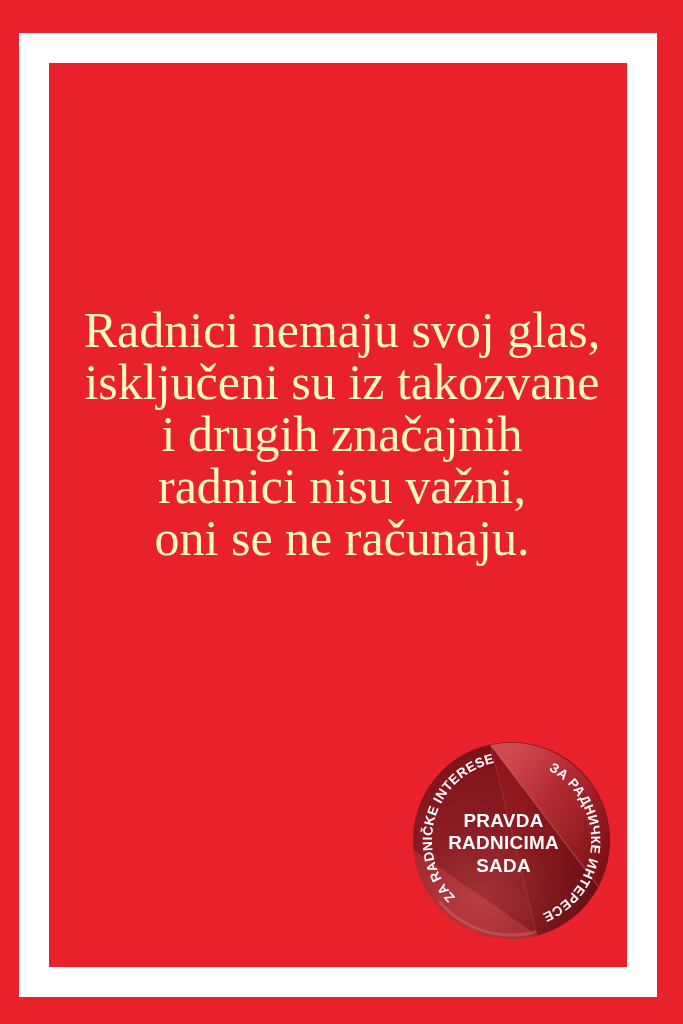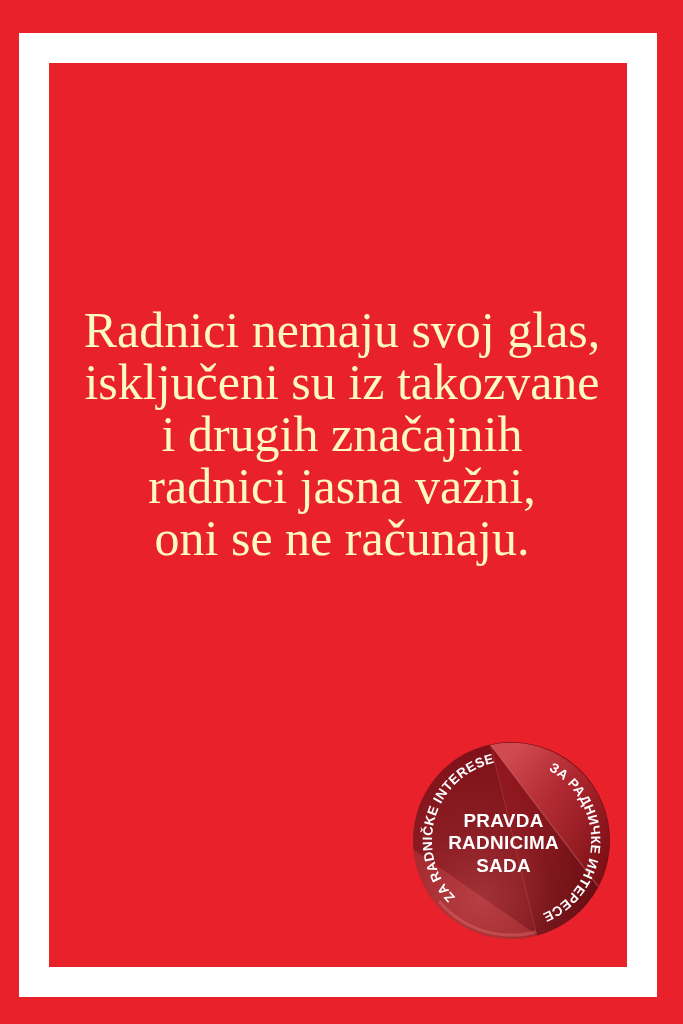--- a/index.html
+++ b/index.html
@@ -67,21 +67,21 @@
 
 <div class="page">
 
   <div class="frame"></div>
   <div class="panel"></div>
 
   <div class="message">
     <div class="line">Radnici nemaju svoj glas,</div>
     <div class="line">isključeni su iz takozvane</div>
     <div class="line">i drugih značajnih</div>
-    <div class="line">radnici jasna važni,</div>
+    <div class="line">radnici nisu važni,</div>
     <div class="line">oni se ne računaju.</div>
   </div>
 
   <svg class="badge" viewBox="0 0 200 200" xmlns="http://www.w3.org/2000/svg">
     <defs>
       <linearGradient id="gBase" x1="0" y1="0" x2="1" y2="1">
         <stop offset="0" stop-color="#82121a"></stop>
         <stop offset="0.55" stop-color="#7a1017"></stop>
         <stop offset="1" stop-color="#700c12"></stop>
       </linearGradient>

